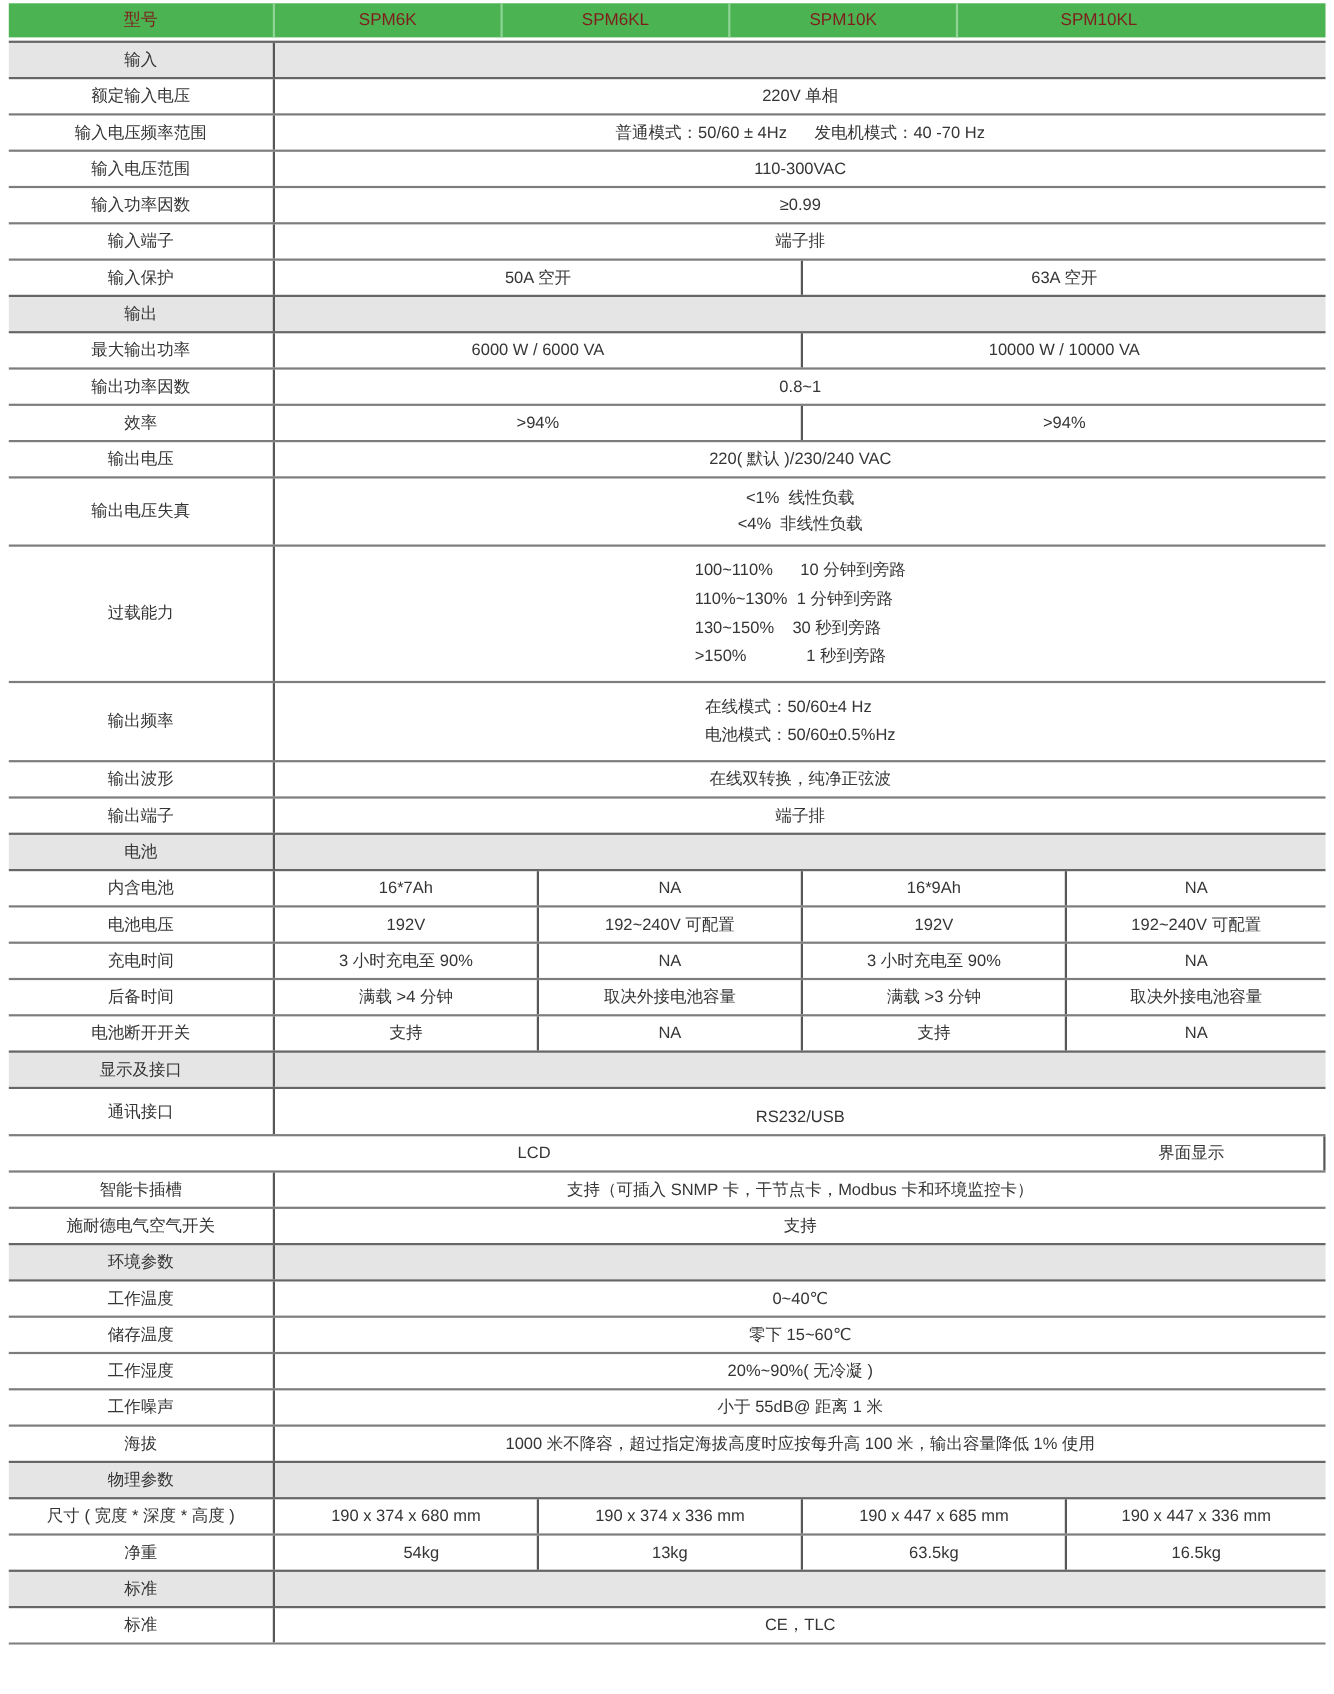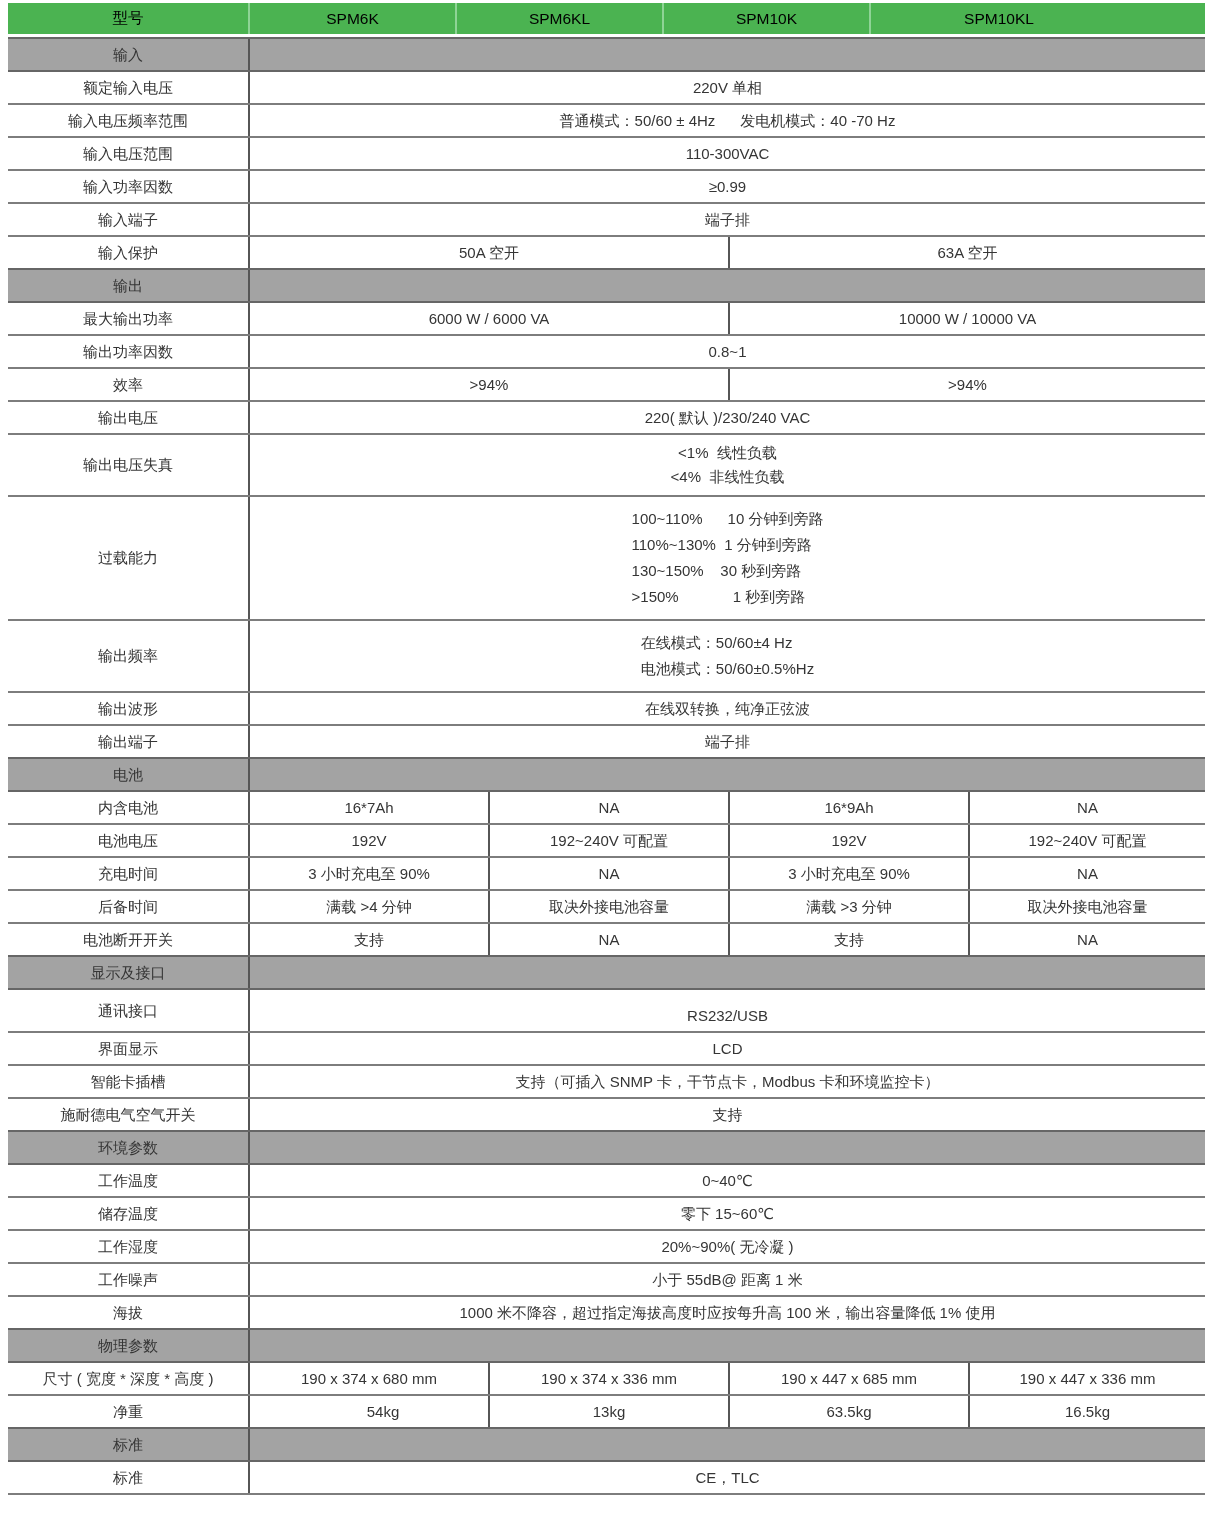--- a/index.html
+++ b/index.html
@@ -23,37 +23,37 @@
     display: flex;
     background: #4BB351;
     height: 31px;
     margin-bottom: 3px;
   }
   .hcell {
     box-sizing: border-box;
     display: flex;
     align-items: center;
     justify-content: center;
-    color: #000000;
+    color: #7f1d1d;
     font-size: 15.5px;
     border-right: 2px solid #8fd496;
   }
   .hc-label { width: 242px; }
   .hc-model { width: 207px; }
   .hcell.last { width: 256px; border-right: none; }
   
   .rows { border-bottom: 2px solid #7d7d7d; }
   .t-row {
     display: flex;
     align-items: stretch;
     border-top: 2px solid #7d7d7d;
     background: #ffffff;
   }
   .t-row.section {
-    background: #a3a3a3;
+    background: #e5e5e5;
     border-top: 2px solid #666666;
   }
   .t-row.section + .t-row { border-top-color: #666666; }
   .cell {
     box-sizing: border-box;
     display: flex;
     align-items: center;
     justify-content: center;
     min-height: 31px;
     padding: 3px 6px;
@@ -292,24 +292,24 @@
         <div class="cell cell-label">显示及接口</div>
         <div class="cell section-rest"></div>
       </div>
       <div class="t-row" data-row-id="communication-interface">
         <div class="cell cell-label">通讯接口</div>
         <div class="cell cell-val last" style="flex: 0 0 955px; width: 955px; margin-top: 10px;">
           <span class="val-text">RS232/USB</span>
         </div>
       </div>
       <div class="t-row" data-row-id="display">
+        <div class="cell cell-val last" style="flex: 0 0 955px; width: 955px;">
+          <span class="val-text">LCD</span>
+        </div>
         <div class="cell cell-label">界面显示</div>
-        <div class="cell cell-val last" style="flex: 0 0 955px; width: 955px;">
-          <span class="val-text">LCD</span>
-        </div>
       </div>
       <div class="t-row" data-row-id="smart-card-slot">
         <div class="cell cell-label">智能卡插槽</div>
         <div class="cell cell-val last" style="flex: 0 0 955px; width: 955px;">
           <span class="val-text">支持（可插入 SNMP 卡，干节点卡，Modbus 卡和环境监控卡）</span>
         </div>
       </div>
       <div class="t-row" data-row-id="schneider-breaker">
         <div class="cell cell-label">施耐德电气空气开关</div>
         <div class="cell cell-val last" style="flex: 0 0 955px; width: 955px;">

